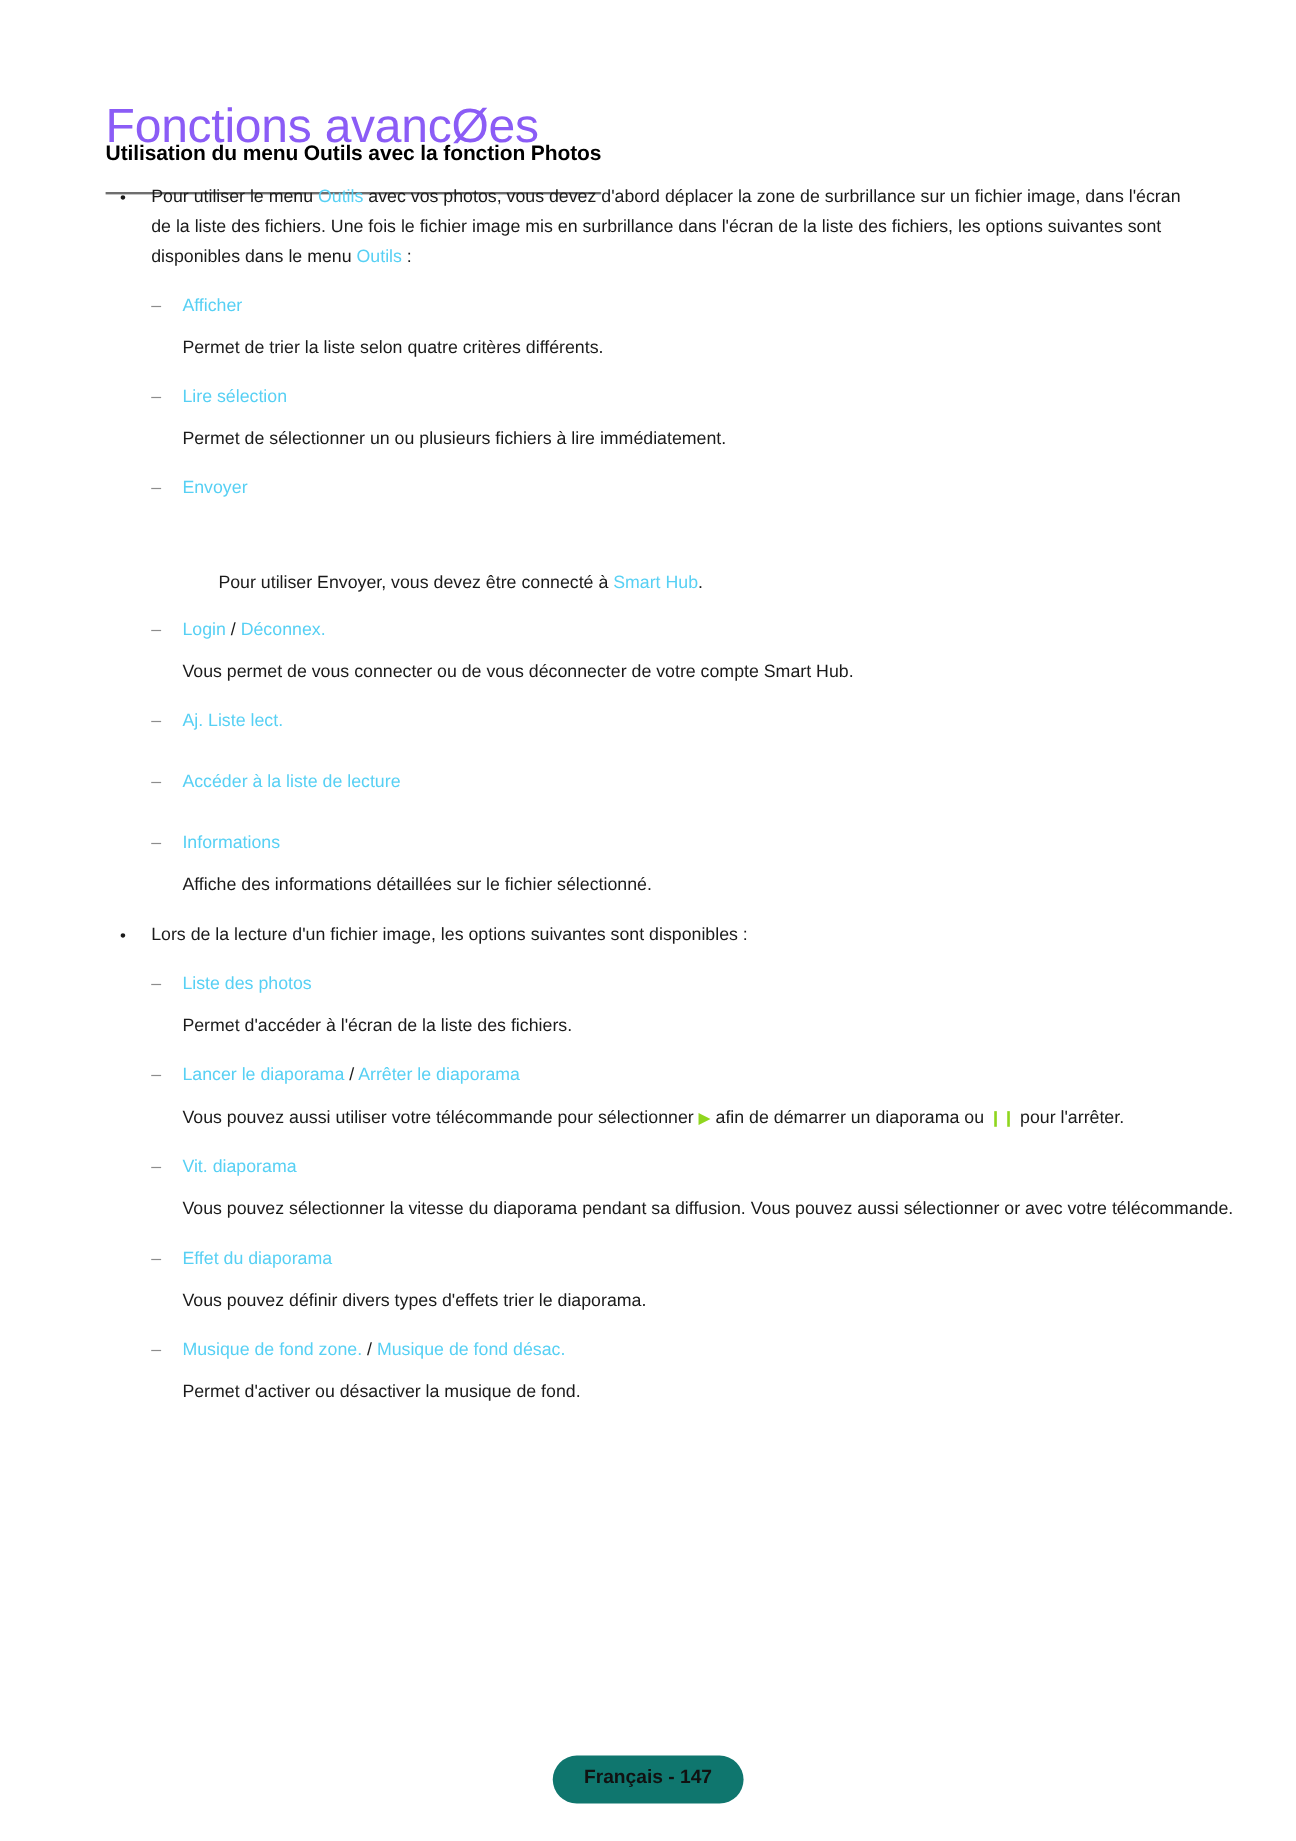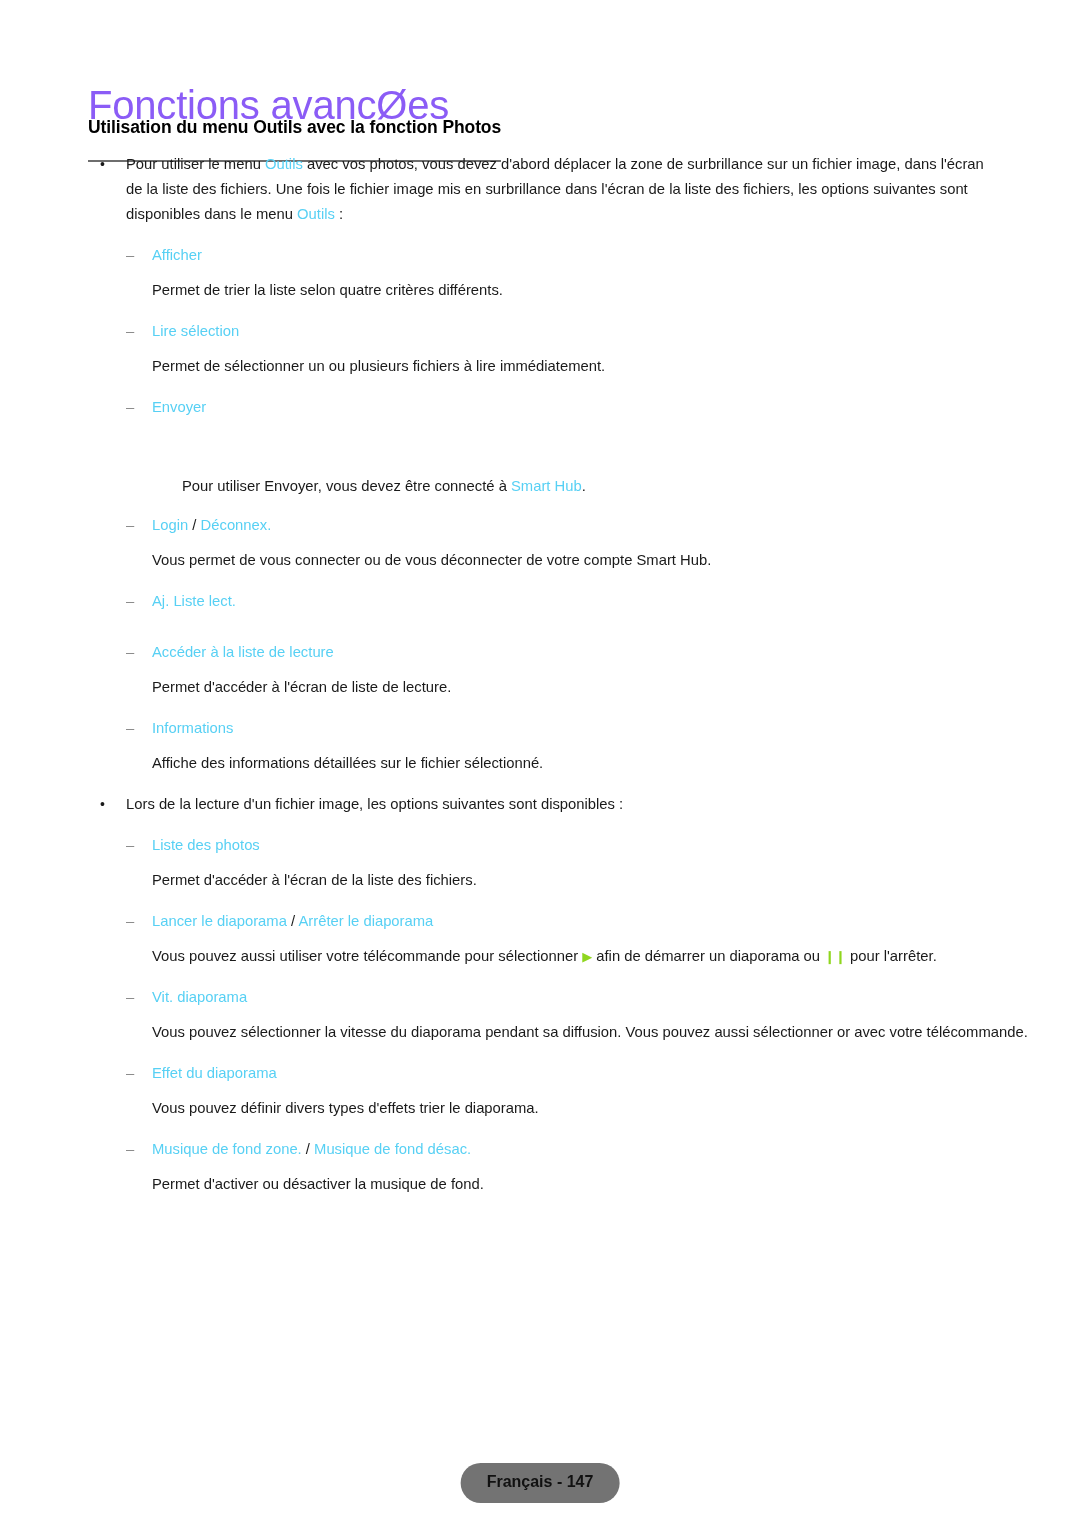--- a/index.html
+++ b/index.html
@@ -128,21 +128,21 @@
   .grn { color: #8fd61e; font-size: 13px; letter-spacing: 0px; }
 
   
   .footer-pill {
     position: absolute;
     left: 50%;
     transform: translateX(-50%);
     top: 1463px;
     min-width: 148px;
     padding: 10px 26px 12px 26px;
-    background: #737373;
+    background: #0f766e;
     border-radius: 22px;
     text-align: center;
     font-size: 16px;
     font-weight: bold;
     color: #111111;
     box-sizing: border-box;
   }
 </style>
 </head>
 <body>
@@ -207,21 +207,20 @@
     </div>
     <div class="sp-10"></div>
 
     <div class="sp-16"></div>
 
     <div class="dash-item">
       <span class="marker">–</span>
       <span class="cy">Accéder à la liste de lecture</span>
     </div>
     <div class="sp-10"></div>
-    <div class="para">Permet d'accéder à l'écran de liste de lecture.</div>
 
     <div class="sp-16"></div>
 
     <div class="dash-item">
       <span class="marker">–</span>
       <span class="cy">Informations</span>
     </div>
     <div class="sp-10"></div>
     <div class="para">Affiche des informations détaillées sur le fichier sélectionné.</div>
 

